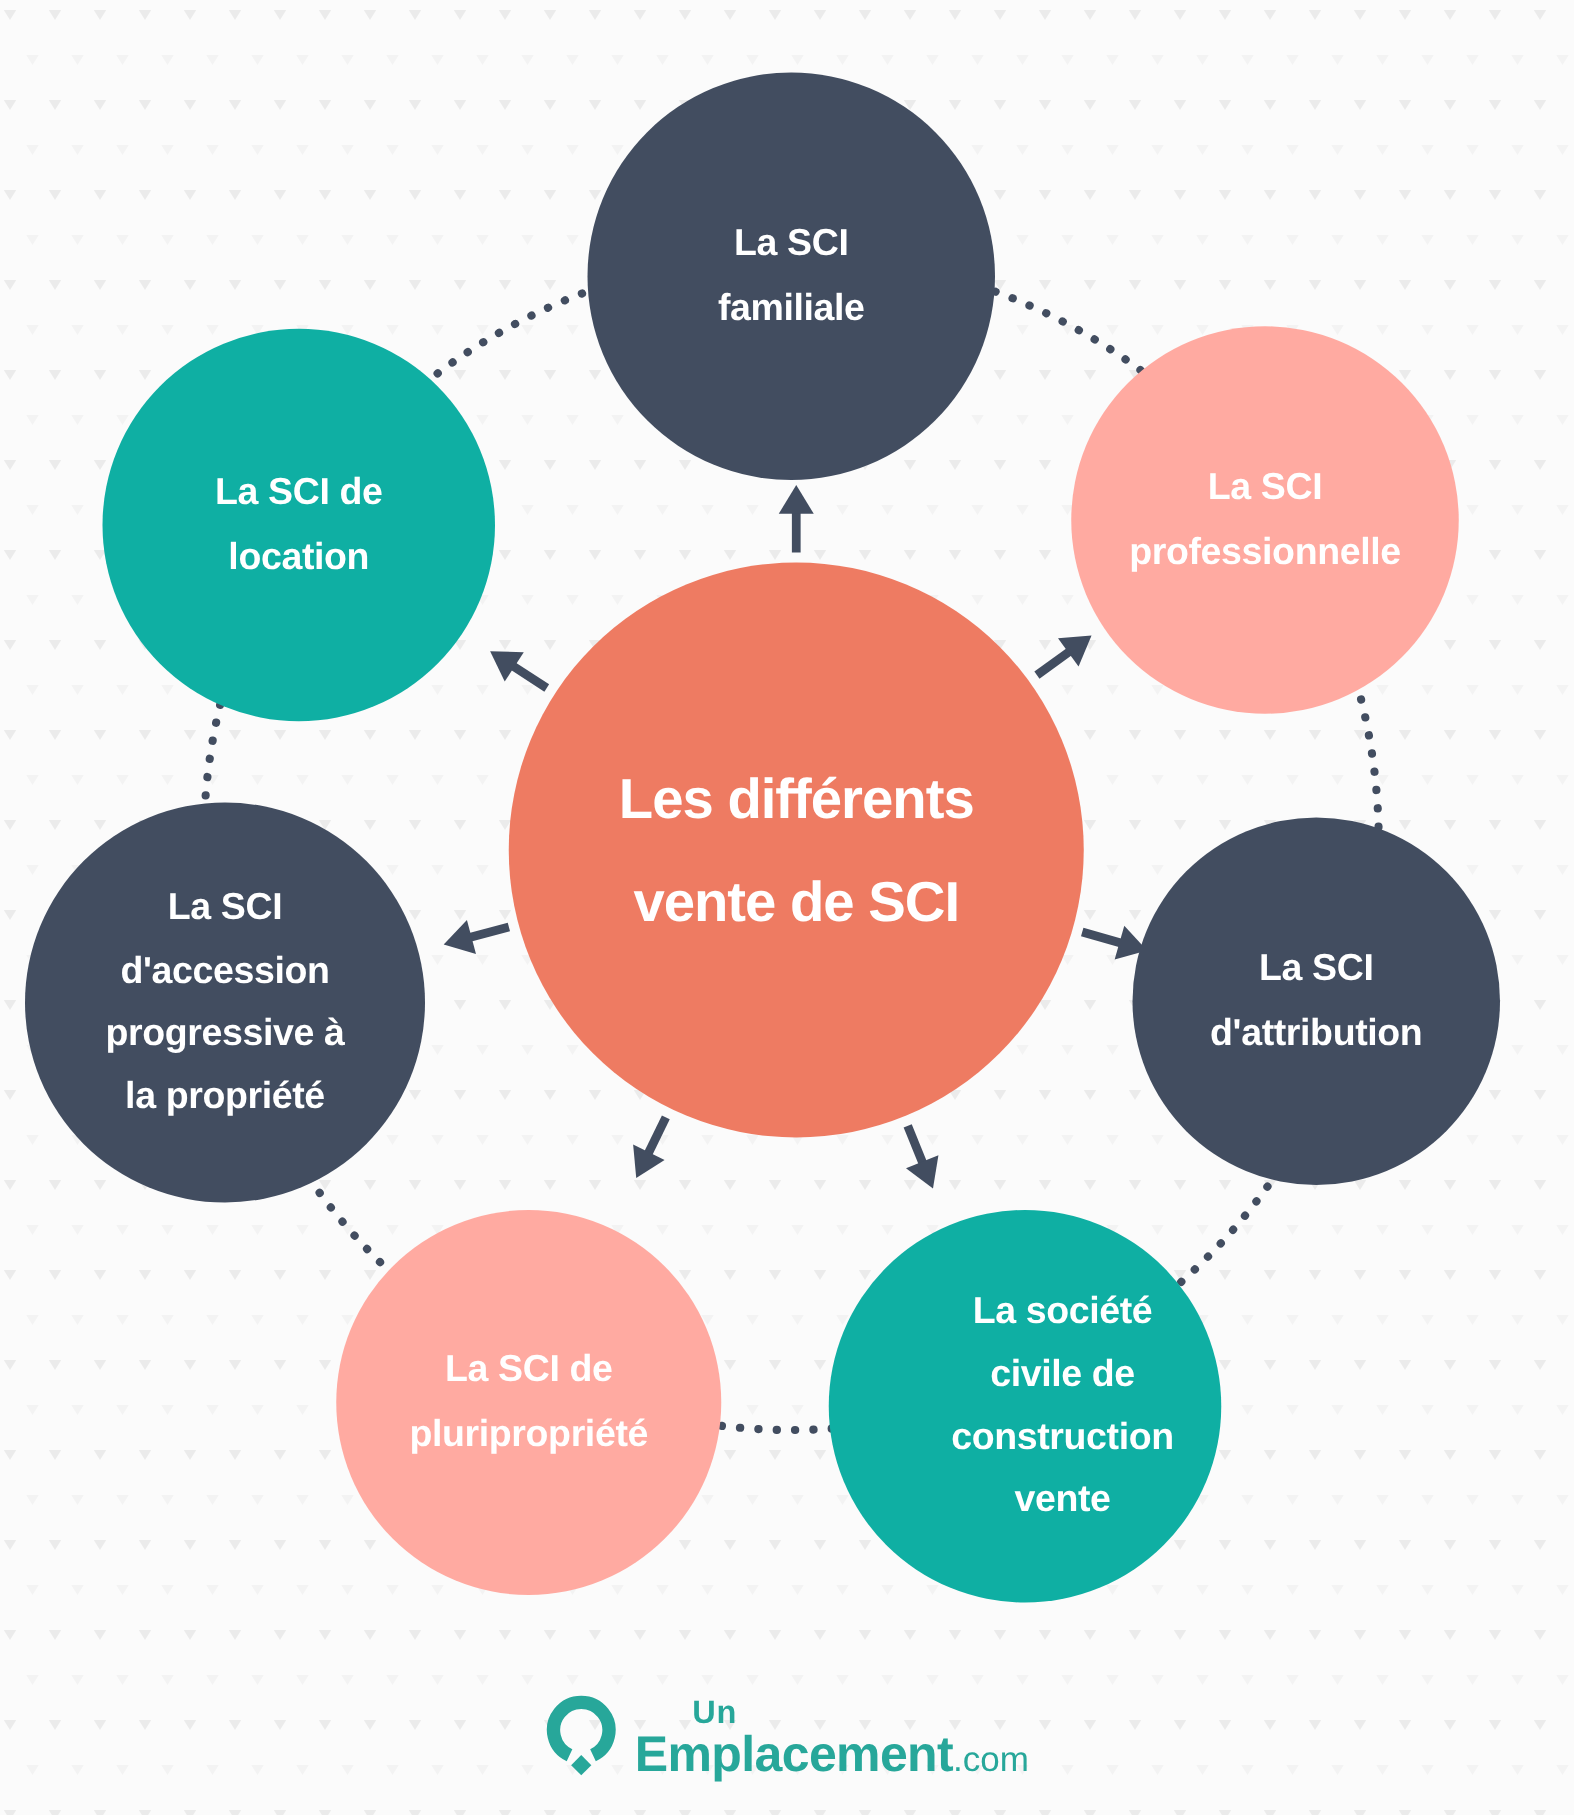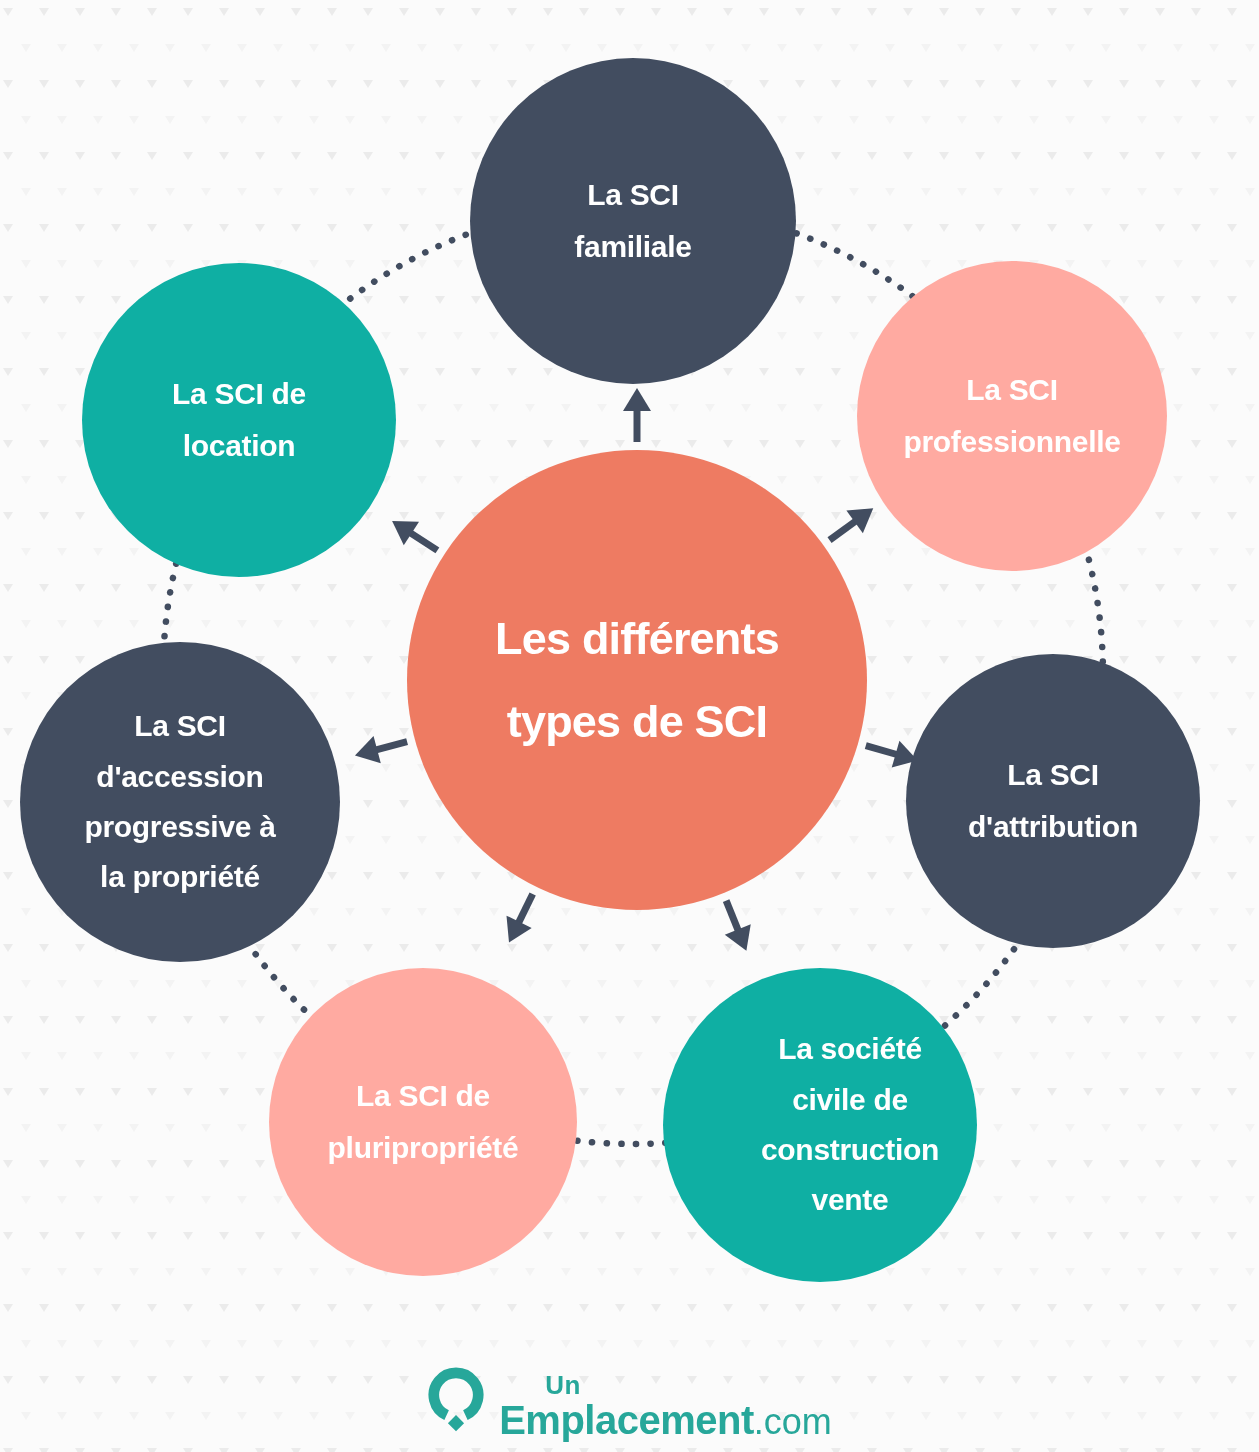--- a/index.html
+++ b/index.html
@@ -36,30 +36,30 @@
   .lbl-construction{left:693px;top:968px;width:314px;height:314px;line-height:1.68;}
   .lbl-pluripropriete{left:269px;top:968px;width:308px;height:308px;}
   .lbl-accession{left:20px;top:642px;width:320px;height:320px;line-height:1.68;}
   .lbl-location{left:82px;top:263px;width:314px;height:314px;}
   .lbl-center{left:407px;top:450px;width:460px;height:460px;}
 
   
   .footer-logo{
     position:absolute;
     left:0;top:1340px;width:1259px;height:100px;
-    display:flex;align-items:flex-end;justify-content:center;
+    display:flex;align-items:center;justify-content:center;
     gap:14px;
   }
   .logo-text{display:flex;flex-direction:column;color:#27a79a;}
   .logo-un{
     font-size:26px;font-weight:bold;line-height:1;
     margin-left:46px;margin-bottom:2px;letter-spacing:0.5px;
   }
   .logo-main{font-size:40px;font-weight:bold;line-height:1;letter-spacing:-0.5px;}
-  .logo-tld{font-size:36px;font-weight:normal;letter-spacing:0;}
+  .logo-tld{font-size:28px;font-weight:normal;letter-spacing:0;}
 </style>
 </head>
 <body>
 
 <div class="canvas">
 
   <svg class="scene" width="1259" height="1452" viewBox="0 0 1259 1452">
     <defs>
       <pattern id="tri-pattern" width="36" height="72" patternUnits="userSpaceOnUse">
         <polygon points="3,8 13,8 8,16" fill="#ebebeb"></polygon>
@@ -126,21 +126,21 @@
 vente</div>
   <div class="node-label lbl-pluripropriete">La SCI de
 pluripropriété</div>
   <div class="node-label lbl-accession">La SCI
 d'accession
 progressive à
 la propriété</div>
   <div class="node-label lbl-location">La SCI de
 location</div>
   <div class="node-label center-label lbl-center">Les différents
-types de SCI</div>
+vente de SCI</div>
 
   <div class="footer-logo">
     <svg width="58" height="78" viewBox="-34 -34 68 82">
       <path d="M -11 23.6 A 26 26 0 1 1 11 23.6" fill="none" stroke="#27a79a" stroke-width="12.5"></path>
       <rect x="-6.7" y="26.3" width="13.4" height="13.4" transform="rotate(45 0 33)" fill="#27a79a"></rect>
     </svg>
     <div class="logo-text">
       <span class="logo-un">Un</span>
       <div class="logo-main"><span>Emplacement</span><span class="logo-tld">.com</span></div>
     </div>

